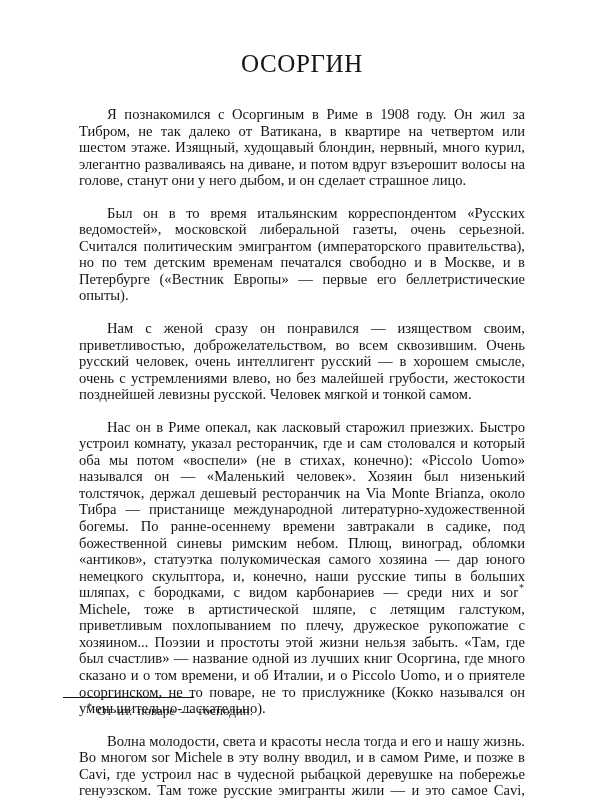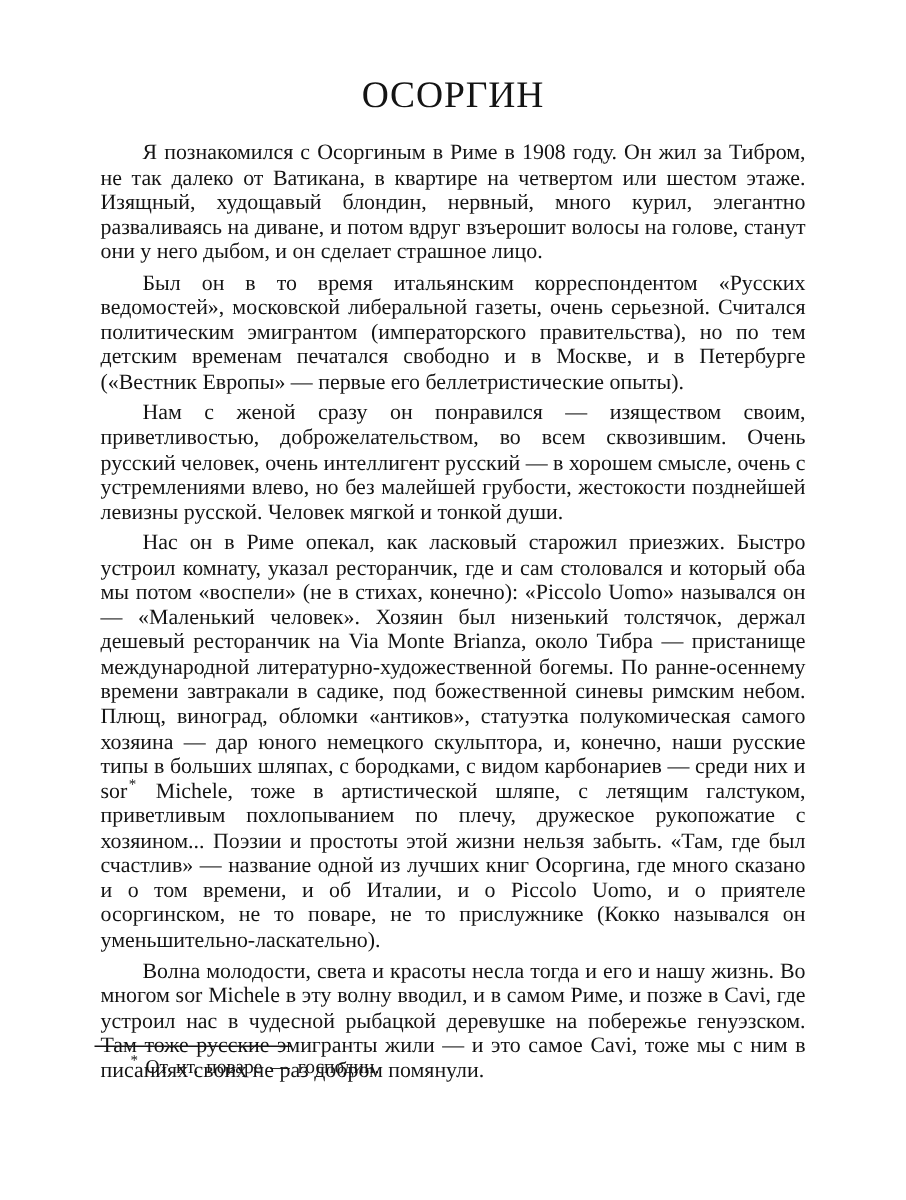--- a/index.html
+++ b/index.html
@@ -43,21 +43,21 @@
     top: 90px;
     width: 478px;
     font-size: 14.6px;
     line-height: 16.55px;
     text-align: justify;
     text-justify: inter-word;
     -webkit-hyphens: none;
     hyphens: none;
   }
   .body-text p {
-    margin: 4px;
+    margin: 16px;
     text-indent: 28px;
     padding: 0;
   }
   .fn-ref {
     font-size: 10px;
     vertical-align: super;
     line-height: 0;
     padding: 0 1px 0 1px;
   }
   .footnote-area {
@@ -99,21 +99,21 @@
 <body>
 
 <div class="page">
 
   <h1 class="page-title">ОСОРГИН</h1>
 
   <div class="body-text">
 
     <p>Я познакомился с Осоргиным в Риме в 1908 году. Он жил за Тибром, не так далеко от Ватикана, в квартире на четвертом или шестом этаже. Изящный, худощавый блондин, нервный, много курил, элегантно разваливаясь на диване, и потом вдруг взъерошит волосы на голове, станут они у него дыбом, и он сделает страшное лицо.</p>
     <p>Был он в то время итальянским корреспондентом «Русских ведомостей», московской либеральной газеты, очень серьезной. Считался политическим эмигрантом (императорского правительства), но по тем детским временам печатался свободно и в Москве, и в Петербурге («Вестник Европы» — первые его беллетристические опыты).</p>
-    <p>Нам с женой сразу он понравился — изяществом своим, приветливостью, доброжелательством, во всем сквозившим. Очень русский человек, очень интеллигент русский — в хорошем смысле, очень с устремлениями влево, но без малейшей грубости, жестокости позднейшей левизны русской. Человек мягкой и тонкой души.</p>
+    <p>Нам с женой сразу он понравился — изяществом своим, приветливостью, доброжелательством, во всем сквозившим. Очень русский человек, очень интеллигент русский — в хорошем смысле, очень с устремлениями влево, но без малейшей грубости, жестокости позднейшей левизны русской. Человек мягкой и тонкой самом.</p>
 
     <p><span>Нас он в Риме опекал, как ласковый старожил приезжих. Быстро устроил комнату, указал ресторанчик, где и сам столовался и который оба мы потом «воспели» (не в стихах, конечно): «Piccolo Uomo» назывался он — «Маленький человек». Хозяин был низенький толстячок, держал дешевый ресторанчик на Via Monte Brianza, около Тибра — пристанище международной литературно-художественной богемы. По ранне-осеннему времени завтракали в садике, под божественной синевы римским небом. Плющ, виноград, обломки «антиков», статуэтка полукомическая самого хозяина — дар юного немецкого скульптора, и, конечно, наши русские типы в больших шляпах, с бородками, с видом карбонариев — среди них и sor</span><span class="fn-ref">*</span><span> Michele, тоже в артистической шляпе, с летящим галстуком, приветливым похлопыванием по плечу, дружеское рукопожатие с хозяином... Поэзии и простоты этой жизни нельзя забыть. «Там, где был счастлив» — название одной из лучших книг Осоргина, где много сказано и о том времени, и об Италии, и о Piccolo Uomo, и о приятеле осоргинском, не то поваре, не то прислужнике (Кокко назывался он уменьшительно-ласкательно).</span></p>
 
     <p>Волна молодости, света и красоты несла тогда и его и нашу жизнь. Во многом sor Michele в эту волну вводил, и в самом Риме, и позже в Cavi, где устроил нас в чудесной рыбацкой деревушке на побережье генуэзском. Там тоже русские эмигранты жили — и это самое Cavi, тоже мы с ним в писаниях своих не раз добром помянули.</p>
 
   </div>
 
   <div class="footnote-area">
     <div class="footnote-rule"></div>
     <p class="footnote-text"><span class="fn-mark">*</span><span>От ит. поваре — господин.</span></p>

